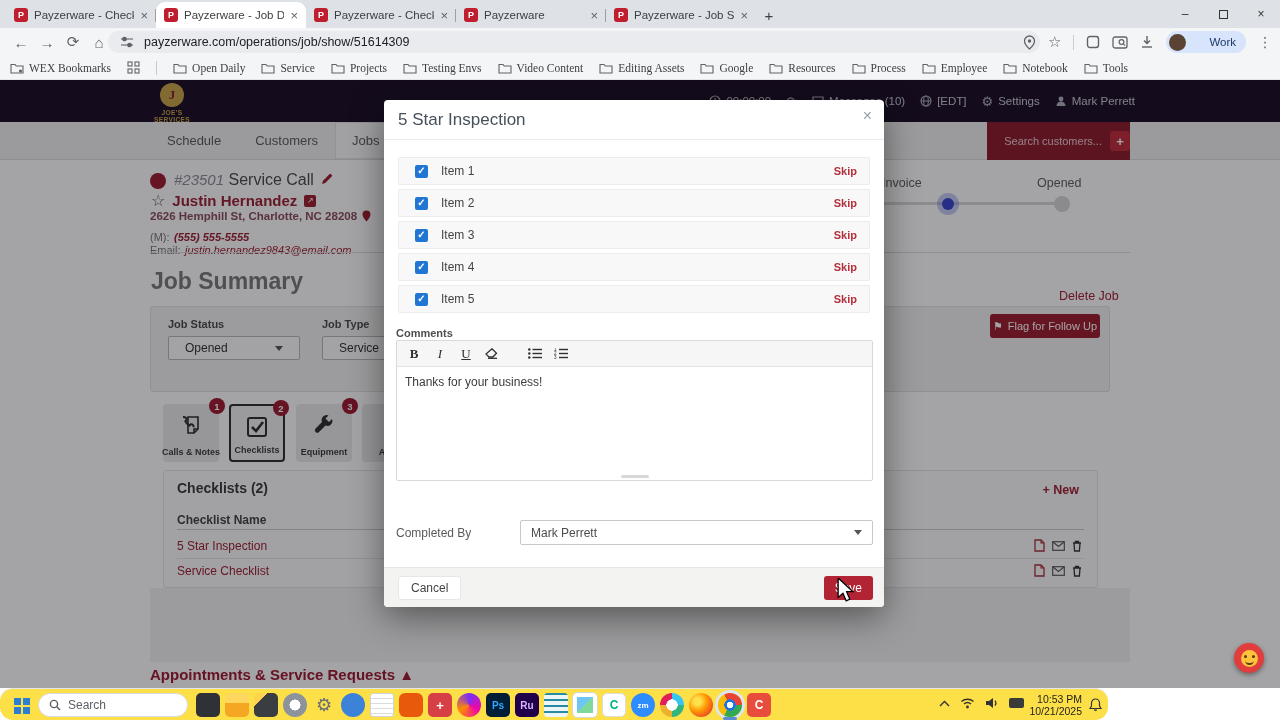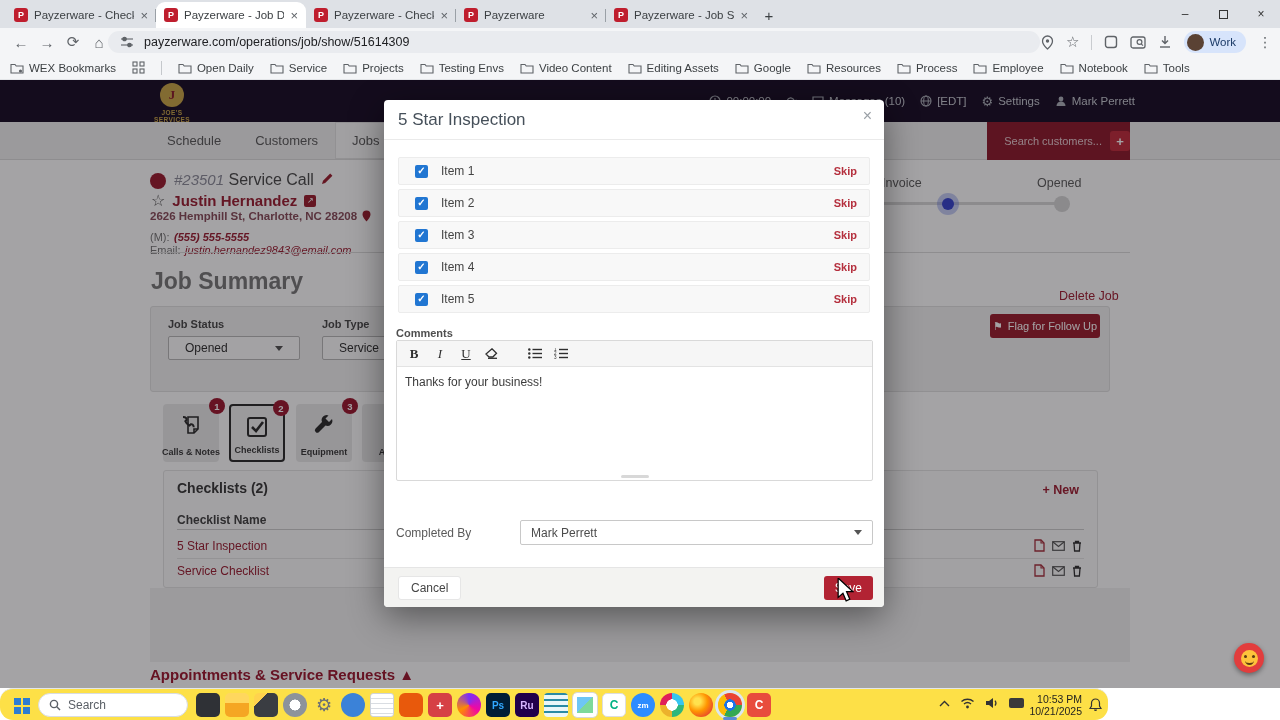--- a/index.html
+++ b/index.html
@@ -19,25 +19,25 @@
   .newtab { width:26px; height:26px; display:flex; align-items:center; justify-content:center; color:#3c4043; font-size:15px; }
   .wincontrols { position:absolute; right:0; top:0; height:28px; display:flex; }
   .wc { width:38px; height:28px; display:flex; align-items:center; justify-content:center; color:#333; font-size:12px; }
   .wc .maxbox { width:9px; height:9px; border:1px solid #333; }
 
   .toolbar { position:absolute; left:0; top:28px; width:1280px; height:28px; background:#f4f5f7; display:flex; align-items:center; }
   .nav-glyph { color:#5f6368; font-size:15px; width:26px; text-align:center; }
   .urlpill { position:absolute; left:108px; top:31px; width:932px; height:22px; border-radius:11px; background:#e9ebef; display:flex; align-items:center; padding:0 12px; gap:10px; }
   .url-text { font-size:12.5px; color:#202124; }
   .tb-right { position:absolute; right:8px; top:28px; height:28px; display:flex; align-items:center; gap:12px; }
-  .profile-chip { height:22px; border-radius:11px; background:#d7e4fb; display:flex; align-items:center; gap:5px; padding:2px 10px 2px 3px; }
+  .profile-chip { height:22px; border-radius:11px; background:#d7e4fb; display:flex; align-items:center; gap:23px; padding:2px 10px 2px 3px; }
   .profile-avatar { width:17px; height:17px; border-radius:50%; background:#5a4234; }
   .profile-label { font-size:11.5px; color:#1b3a66; }
 
-  .bookmarksbar { position:absolute; left:0; top:56px; width:1280px; height:24px; background:#f4f5f7; border-bottom:1px solid #e3e5e8; display:flex; align-items:center; padding-left:10px; gap:16px; font-size:11.5px; color:#3c4043; }
+  .bookmarksbar { position:absolute; left:0; top:56px; width:1280px; height:24px; background:#f4f5f7; border-bottom:1px solid #e3e5e8; display:flex; align-items:center; padding-left:10px; gap:16px; font-size:11.5px; color:#3c4043;font-family:Liberation Serif, serif; }
   .bm { display:flex; align-items:center; gap:5px; white-space:nowrap; }
   .bm-div { width:1px; height:14px; background:#c5c8cc; }
 
   
   .page { position:absolute; left:0; top:80px; width:1280px; height:608px; background:#ffffff; overflow:hidden; }
   .app-header { position:absolute; left:0; top:0; width:1280px; height:42px; background:#1c1128; }
   .logo-circle { position:absolute; left:160px; top:3px; width:24px; height:24px; border-radius:50%; background:#caa64a; color:#8d1f2d; font-weight:bold; font-size:13px; display:flex; align-items:center; justify-content:center; font-family:"Liberation Serif",serif; }
   .logo-text { position:absolute; left:146px; top:29px; width:52px; text-align:center; font-size:6.5px; color:#caa64a; font-weight:bold; letter-spacing:.4px; }
   .hdr-right { position:absolute; right:145px; top:0; height:42px; display:flex; align-items:center; gap:15px; color:#c7cad2; font-size:11.5px; }
   .hdr-item { display:flex; align-items:center; gap:5px; white-space:nowrap; }

